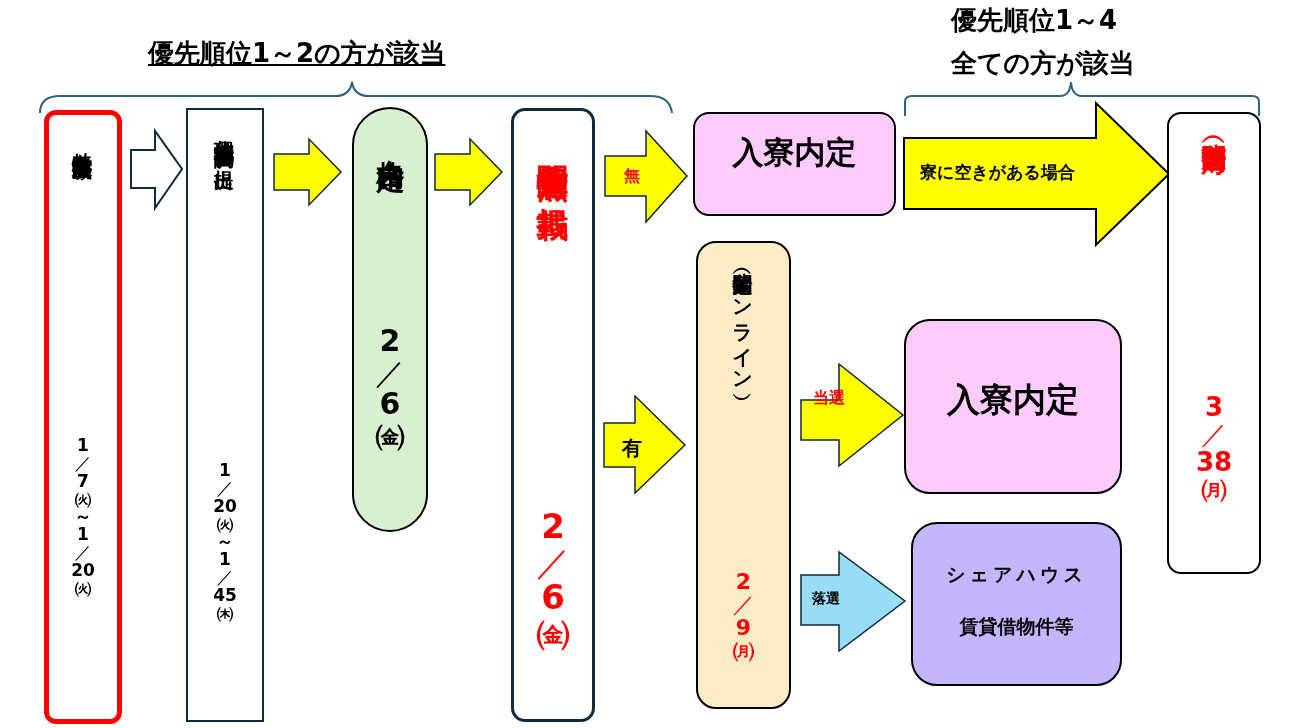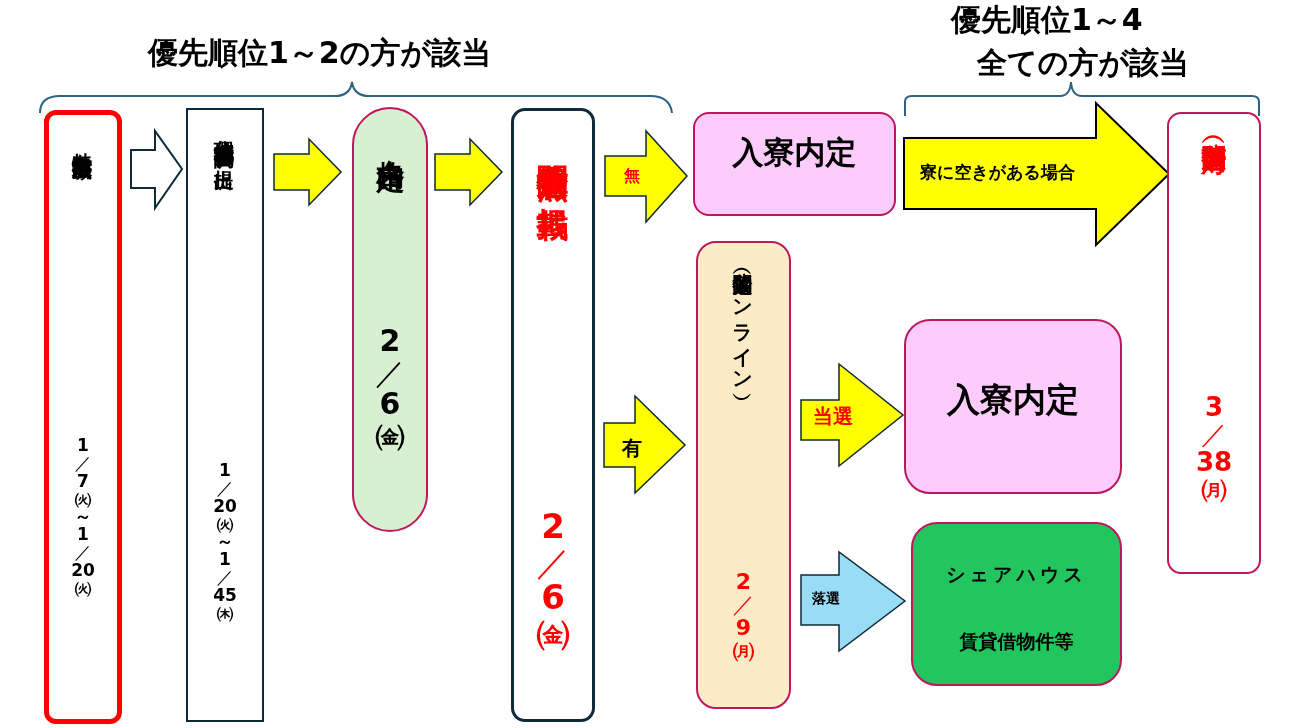--- a/index.html
+++ b/index.html
@@ -1,35 +1,35 @@
 <!DOCTYPE html>
 <html><head>
 <meta charset="utf-8">
 <style>
   html, body { margin:0; padding:0; background:#ffffff; }
   body { width:1302px; height:728px; position:relative; overflow:hidden;
          font-family:"DejaVu Sans", "Liberation Sans", sans-serif; color:#000; }
   .abs { position:absolute; }
-  .heading { font-weight:bold; font-size:30px; line-height:34px; white-space:nowrap; }
-  .box { position:absolute; box-sizing:border-box; border:2px solid #be185d; background:#fff;
+  .heading { font-weight:bold; font-size:26px; line-height:34px; white-space:nowrap; }
+  .box { position:absolute; box-sizing:border-box; border:2px solid #000000; background:#fff;
          display:flex; flex-direction:column; align-items:center; }
   .vtext { writing-mode:vertical-rl; text-orientation:upright; font-weight:bold; letter-spacing:1px; }
   .red { color:#ff0000; }
   svg.arrow { position:absolute; overflow:visible; }
   .arrow-label { position:absolute; font-weight:bold; white-space:nowrap; }
   .date-stack { display:flex; flex-direction:column; align-items:center; font-weight:bold; line-height:1.05; }
   .date-stack span { display:block; }
   .slash { font-weight:normal; }
 </style>
 </head>
 <body>
 
-<div class="abs heading" style="left:148px; top:36px;">優先順位1～2の方が該当</div>
+<div class="abs heading" style="left:148px; top:36px;text-decoration:underline;">優先順位1～2の方が該当</div>
 <div class="abs heading" style="left:951px; top:3px;">優先順位1～4</div>
-<div class="abs heading" style="left:977px; top:46px;">全ての方が該当</div>
+<div class="abs heading" style="left:951px; top:46px;">全ての方が該当</div>
 
 <svg class="abs" width="700" height="40" style="left:0; top:78px;">
   <path d="M40 35 Q40 18 60 18 L335 18 Q350 18 352 4 Q354 18 369 18 L650 18 Q670 18 672 35" fill="none" stroke="#2e6280" stroke-width="2"></path>
 </svg>
 <svg class="abs" width="400" height="40" style="left:900px; top:78px;">
   <path d="M5 38 L5 24 Q5 18 12 18 L160 18 Q170 18 171 4 Q172 18 182 18 L352 18 Q359 18 359 24 L359 38" fill="none" stroke="#2e6280" stroke-width="2"></path>
 </svg>
 
 <div class="box" style="left:44px; top:110px; width:78px; height:614px; border:5px solid #ff0000; border-radius:12px; padding-top:22px;">
   <div class="vtext" style="font-size:20px; height:250px;">特色入学者選抜出願</div>
@@ -113,34 +113,34 @@
     <span>2</span>
     <span class="slash">／</span>
     <span>9</span>
     <span>㈪</span>
   </div>
 </div>
 
 <svg class="arrow" width="110" height="110" style="left:800px; top:363px;">
   <polygon points="1,37 39,37 39,1 103,52 39,103 39,77 1,77" fill="#ffff00" stroke="#0f2a3a" stroke-width="1.5"></polygon>
 </svg>
-<div class="arrow-label red" style="left:813px; top:403px; font-size:20px;">当選</div>
+<div class="arrow-label red" style="left:813px; top:388px; font-size:16px;">当選</div>
 
 <div class="box" style="left:904px; top:319px; width:218px; height:175px; background:#fdccfd; border-radius:26px; justify-content:center;">
   <div style="font-size:33px; font-weight:bold; margin-top:-12px;">入寮内定</div>
 </div>
 
 <svg class="arrow" width="110" height="110" style="left:800px; top:551px;">
   <polygon points="1,24 39,24 39,1 105,50 39,100 39,74 1,74" fill="#99dcf5" stroke="#0f2a3a" stroke-width="1.5"></polygon>
 </svg>
 <div class="arrow-label" style="left:812px; top:590px; font-size:14px;">落選</div>
 
-<div class="box" style="left:911px; top:522px; width:211px; height:164px; background:#22c55e; border-radius:26px; padding-top:38px;">
+<div class="box" style="left:911px; top:522px; width:211px; height:164px; background:#c4b5fd; border-radius:26px; padding-top:38px;">
   <div style="font-size:19px; font-weight:bold; letter-spacing:4px;">シェアハウス</div>
-  <div style="font-size:19px; font-weight:bold; margin-top:41px;">賃貸借物件等</div>
+  <div style="font-size:19px; font-weight:bold; margin-top:26px;">賃貸借物件等</div>
 </div>
 
 <svg class="arrow" width="275" height="150" style="left:903px; top:102px;">
   <polygon points="1,36 193,36 193,1 266,72 193,143 193,107 1,107" fill="#ffff00" stroke="#000000" stroke-width="2"></polygon>
 </svg>
 <div class="arrow-label" style="left:920px; top:161px; font-size:17px;">寮に空きがある場合</div>
 
 <div class="box" style="left:1167px; top:112px; width:94px; height:462px; border-radius:14px; padding-top:10px;">
   <div class="vtext red" style="font-size:25px; height:260px;">公開抽選（対面）</div>
   <div class="date-stack red" style="font-size:26px; margin-top:10px;">

